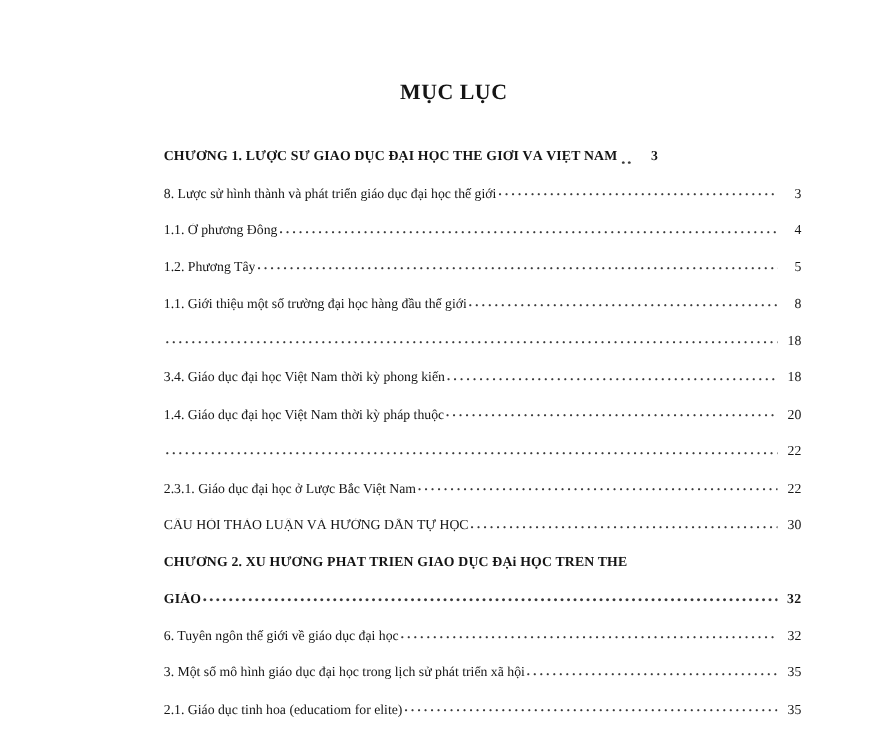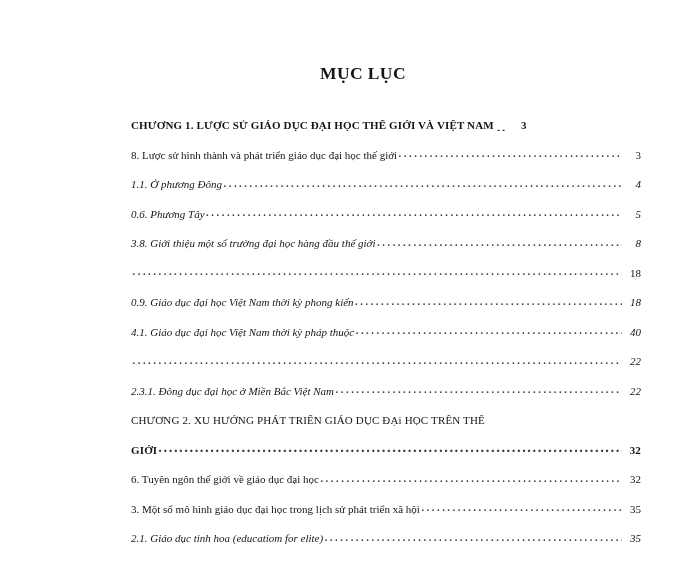--- a/index.html
+++ b/index.html
@@ -105,38 +105,37 @@
   
   .lvl-chapter .entry-text,
   .lvl-chapter .page-num {
     font-weight: bold;
     letter-spacing: 0.15px;
   }
   .lvl-chapter .leader::after { font-weight: bold; }
 
   .lvl-sub .entry-text,
   .lvl-sub .page-num {
-    font-style: italic;
   }
 
   .lvl-main .entry-text,
   .lvl-main .page-num,
   .lvl-caps .entry-text,
   .lvl-caps .page-num {
     font-weight: normal;
     font-style: normal;
   }
 
   
   .chapter-wrap-first {
     height: 29.5px;
   }
   .chapter-wrap-first .entry-text {
     flex: 1 1 auto;
-    font-weight: normal;
+    font-weight: bold;
   }
 
   
   .leader-short {
     flex: 0 0 auto;
     margin: 0 2px 0 3px;
   }
   .leader-short::after {
     content: "..";
     position: static;
@@ -161,57 +160,62 @@
         <span class="entry-text">8. Lược sử hình thành và phát triển giáo dục đại học thế giới</span>
         <span class="leader"></span>
         <span class="page-num">3</span>
       </div>
       <div class="toc-entry lvl-sub">
         <span class="entry-text">1.1. Ở phương Đông</span>
         <span class="leader"></span>
         <span class="page-num">4</span>
       </div>
       <div class="toc-entry lvl-sub">
-        <span class="entry-text">0.6. Phương Tây</span>
+        <span class="entry-text">1.2. Phương Tây</span>
         <span class="leader"></span>
         <span class="page-num">5</span>
       </div>
       <div class="toc-entry lvl-sub">
-        <span class="entry-text">3.8. Giới thiệu một số trường đại học hàng đầu thế giới</span>
+        <span class="entry-text">1.1. Giới thiệu một số trường đại học hàng đầu thế giới</span>
         <span class="leader"></span>
         <span class="page-num">8</span>
       </div>
       <div class="toc-entry lvl-main">
         <span class="leader"></span>
         <span class="page-num">18</span>
       </div>
       <div class="toc-entry lvl-sub">
-        <span class="entry-text">0.9. Giáo dục đại học Việt Nam thời kỳ phong kiến</span>
+        <span class="entry-text">3.4. Giáo dục đại học Việt Nam thời kỳ phong kiến</span>
         <span class="leader"></span>
         <span class="page-num">18</span>
       </div>
       <div class="toc-entry lvl-sub">
-        <span class="entry-text">4.1. Giáo dục đại học Việt Nam thời kỳ pháp thuộc</span>
-        <span class="leader"></span>
-        <span class="page-num">40</span>
+        <span class="entry-text">1.4. Giáo dục đại học Việt Nam thời kỳ pháp thuộc</span>
+        <span class="leader"></span>
+        <span class="page-num">20</span>
       </div>
       <div class="toc-entry lvl-sub">
         <span class="leader"></span>
         <span class="page-num">22</span>
       </div>
       <div class="toc-entry lvl-sub">
-        <span class="entry-text">2.3.1. Đông dục đại học ở Miền Bắc Việt Nam</span>
+        <span class="entry-text">2.3.1. Giáo dục đại học ở Lược Bắc Việt Nam</span>
         <span class="leader"></span>
         <span class="page-num">22</span>
+      </div>
+      <div class="toc-entry lvl-caps">
+        <span class="entry-text">CÂU HỎI THẢO LUẬN VÀ HƯỚNG DẪN TỰ HỌC</span>
+        <span class="leader"></span>
+        <span class="page-num">30</span>
       </div>
       <div class="toc-entry lvl-chapter chapter-wrap-first">
         <span class="entry-text">CHƯƠNG 2. XU HƯỚNG PHÁT TRIỂN GIÁO DỤC ĐẠi HỌC TRÊN THẾ</span>
       </div>
       <div class="toc-entry lvl-chapter">
-        <span class="entry-text">GIỚI</span>
+        <span class="entry-text">GIÁO</span>
         <span class="leader"></span>
         <span class="page-num">32</span>
       </div>
       <div class="toc-entry lvl-main">
         <span class="entry-text">6. Tuyên ngôn thế giới về giáo dục đại học</span>
         <span class="leader"></span>
         <span class="page-num">32</span>
       </div>
       <div class="toc-entry lvl-main">
         <span class="entry-text">3. Một số mô hình giáo dục đại học trong lịch sử phát triển xã hội</span>

